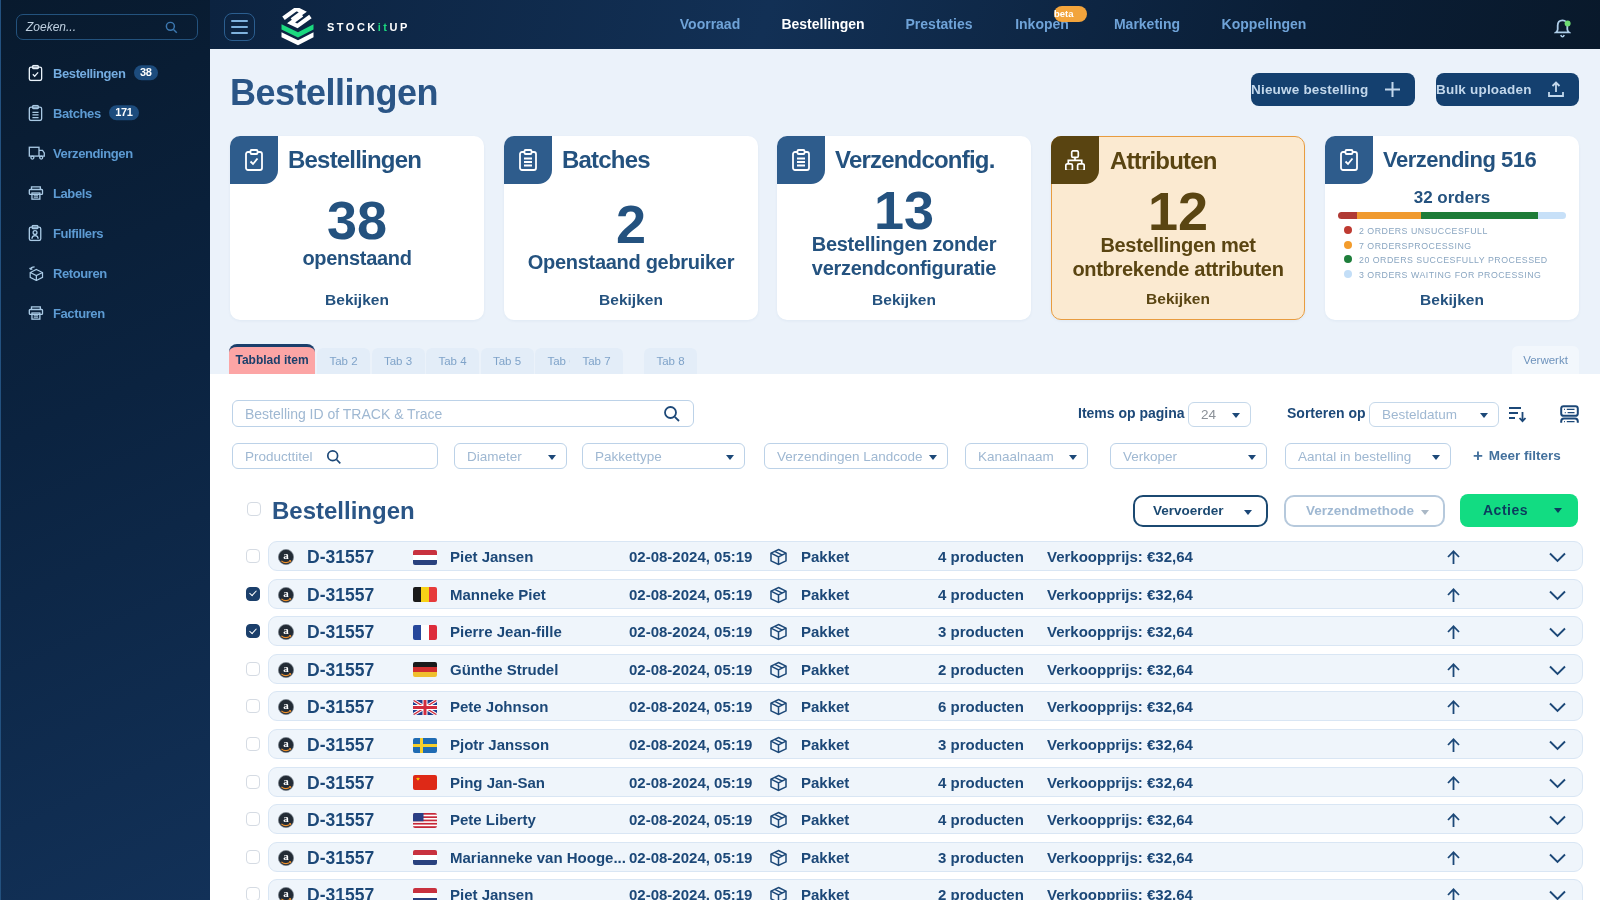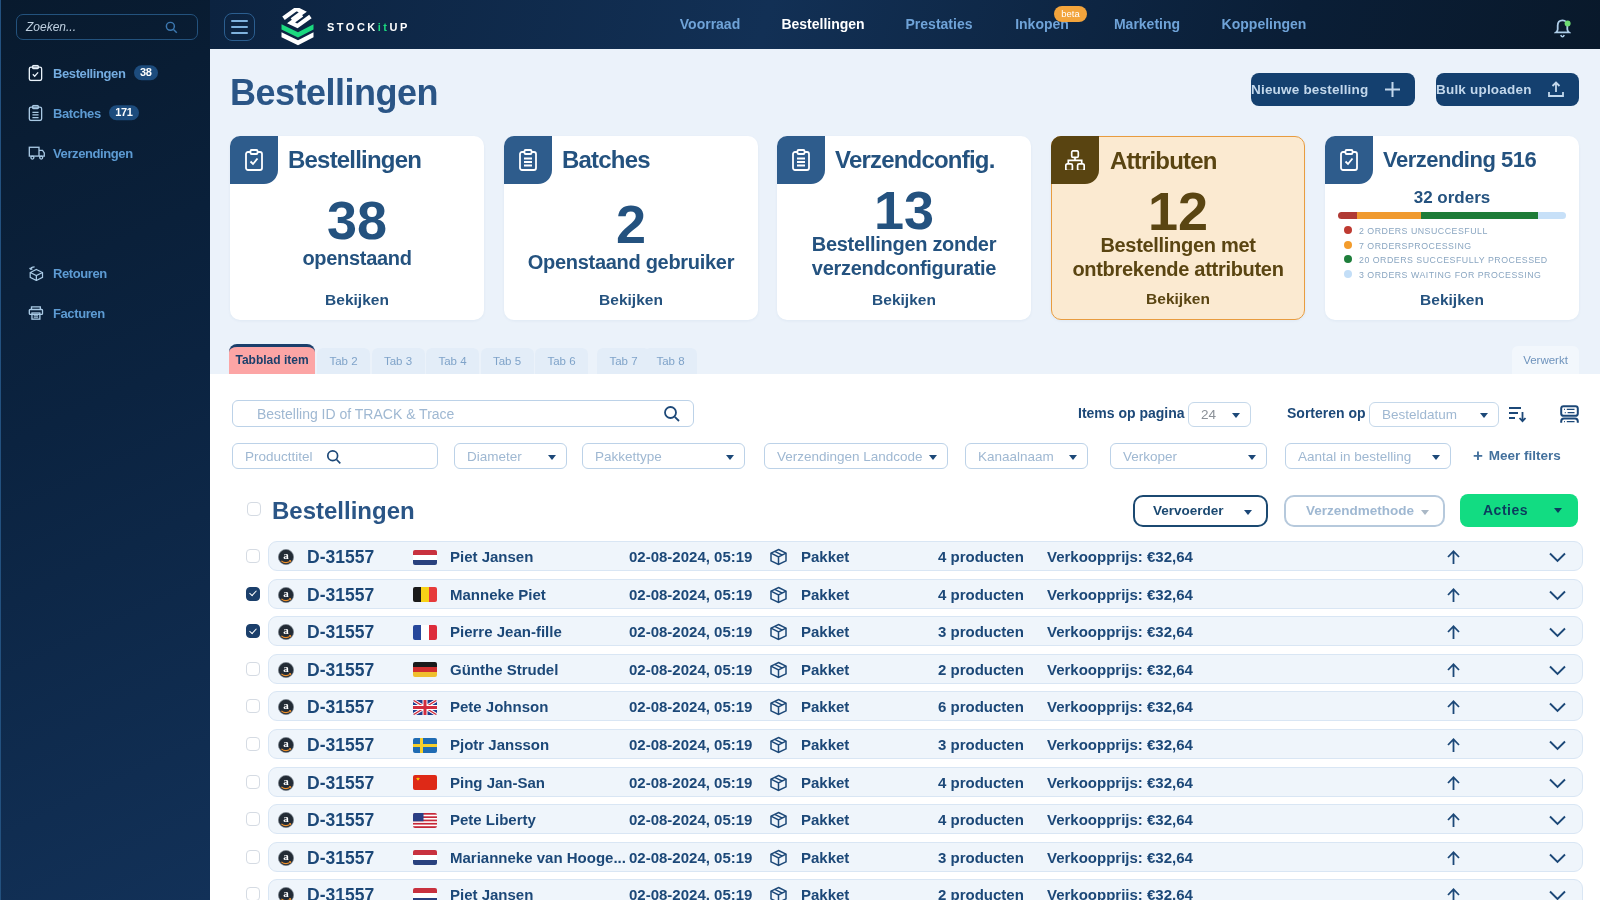--- a/index.html
+++ b/index.html
@@ -25,21 +25,21 @@
   border:1.5px solid #2B5E8F; border-radius:8px; }
 #hamb i { position:absolute; left:6px; width:17px; height:2px; background:#7FB2DE; border-radius:1px; }
 #logoicon { position:absolute; left:71px; top:8px; }
 #logotext { position:absolute; left:117px; top:21px; font-size:11px; font-weight:bold;
   letter-spacing:2.5px; color:#fff; white-space:nowrap; }
 #logotext em { font-style:normal; color:#1BD97F; }
 .navlink { position:absolute; top:0; height:49px; line-height:49px; transform:translateX(-50%);
   font-size:14px; font-weight:600; color:#6FA3D8; white-space:nowrap; }
 .navlink.on { color:#fff; font-weight:bold; }
 #beta { position:absolute; left:844px; top:6px; width:33px; height:16px; background:#F2A43C;
-  border-radius:8px; color:#fff; font-size:9.5px; font-weight:normal; text-align:center; line-height:16px; }
+  border-radius:8px; color:#fff; font-size:9.5px; font-weight:bold; line-height:16px; }
 #bell { position:absolute; left:1344px; top:19px; }
 
 #main { position:absolute; left:210px; top:49px; width:1390px; height:851px; background:#EBF2FA; }
 #h1 { position:absolute; left:20px; top:26px; font-size:36px; font-weight:bold; letter-spacing:-0.5px; color:#2A5586; line-height:1; }
 .topbtn { position:absolute; top:24px; height:33px; background:#14406F; border-radius:8px;
   color:#C3D8EC; font-size:13.5px; font-weight:bold; letter-spacing:0.2px; }
 .topbtn span { position:absolute; left:0; right:36px; text-align:left; line-height:33px; white-space:nowrap; }
 .topbtn svg { position:absolute; right:14px; top:8px; }
 
 .card { position:absolute; top:87px; width:254px; height:184px; background:#fff; border-radius:10px;
@@ -74,21 +74,21 @@
 #tabactive { position:absolute; left:0; top:0; width:86px; height:30px; background:#fca5a5;
   border-radius:8px 8px 0 0; border-top:3px solid #1B3F6B; text-align:center; line-height:26px;
   font-size:12px; font-weight:bold; color:#1B3F6B; }
 #verwerkt { position:absolute; left:1302px; top:297px; width:67px; height:28px; background:#F2F7FC;
   border-radius:6px 6px 0 0; text-align:center; line-height:28px; font-size:11.5px; color:#6E93BC; }
 
 #panel { position:absolute; left:0; top:325px; width:1390px; height:526px; background:#fff; }
 
 #bigsearch { position:absolute; left:22px; top:26px; width:462px; height:27px;
   border:1.5px solid #BCD2E8; border-radius:6px; }
-#bigsearch span { position:absolute; left:12px; top:5px; font-size:14px; color:#9FB8D2;margin-left:12px; }
+#bigsearch span { position:absolute; left:12px; top:5px; font-size:14px; color:#9FB8D2; }
 #bigsearch svg { position:absolute; right:12px; top:4px; }
 .lbl { position:absolute; font-size:14px; font-weight:bold; color:#1C4878; white-space:nowrap; }
 .selbox { position:absolute; height:25px; border:1.5px solid #C5D8EA; border-radius:6px; background:#fff; }
 .selbox span { position:absolute; left:12px; top:4px; font-size:13.5px; color:#9FB8D2; }
 .caret { position:absolute; right:10px; top:10px; width:0; height:0;
   border-left:4.5px solid transparent; border-right:4.5px solid transparent; border-top:5.5px solid #1C4878; }
 
 .chip { position:absolute; top:69px; height:26px; border:1.5px solid #BCD2E8; border-radius:6px; }
 .chip span { position:absolute; left:12px; top:4.5px; font-size:13.5px; color:#9FB8D2; white-space:nowrap; }
 #meerfilters { position:absolute; left:1263px; top:72px; font-size:13.5px; font-weight:600; color:#44719D; }
@@ -158,20 +158,38 @@
     </div>
     <div class="sbitem" style="top:132.5px">
       <svg class="sbic" width="20" height="17" viewBox="0 0 20 17" fill="none" stroke="#A9C9E4" stroke-width="1.5" style="position: absolute; left: 27px; top: 50%; transform: translateY(-50%) scale(0.88);">
         <rect x="1.5" y="2" width="11" height="10"></rect>
         <path d="M12.5 5.5 H16.5 L18.5 8.5 V12 H12.5"></path>
         <circle cx="5" cy="13.7" r="1.7"></circle>
         <circle cx="15" cy="13.7" r="1.7"></circle>
       </svg>
     <span class="t" style="color:#5D9BD3">Verzendingen</span>
     </div>
+    <div class="sbitem" style="top:172.5px">
+      <svg class="sbic" width="18" height="17" viewBox="0 0 18 17" fill="none" stroke="#A9C9E4" stroke-width="1.5" style="position: absolute; left: 27px; top: 50%; transform: translateY(-50%) scale(0.88);">
+        <path d="M4 4.5 V1.5 H14 V4.5"></path>
+        <rect x="1.5" y="4.5" width="15" height="5.5" rx="1"></rect>
+        <rect x="4.5" y="8.5" width="9" height="7"></rect>
+        <path d="M6.5 11 H11.5 M6.5 13.2 H11.5"></path>
+      </svg>
+    <span class="t" style="color:#5D9BD3">Labels</span>
+    </div>
+    <div class="sbitem" style="top:212.5px">
+      <svg class="sbic" width="16" height="19" viewBox="0 0 16 19" fill="none" stroke="#A9C9E4" stroke-width="1.5" style="position: absolute; left: 27px; top: 50%; transform: translateY(-50%) scale(0.88);">
+        <rect x="1.5" y="2.8" width="13" height="15.2" rx="2"></rect>
+        <rect x="4.8" y="1" width="6.4" height="3.4" rx="1"></rect>
+        <circle cx="8" cy="9" r="2.2"></circle>
+        <path d="M4.5 16 C4.5 13.6 6 12.4 8 12.4 C10 12.4 11.5 13.6 11.5 16"></path>
+      </svg>
+    <span class="t" style="color:#5D9BD3">Fulfillers</span>
+    </div>
     <div class="sbitem" style="top:252.5px">
       <svg class="sbic" width="19" height="18" viewBox="0 0 19 18" fill="none" stroke="#A9C9E4" stroke-width="1.4" style="position: absolute; left: 27px; top: 50%; transform: translateY(-50%) scale(0.88);">
         <path d="M6.5 4.5 C3.5 4.5 2 5.8 2 7.5 M2 7.5 L0.8 5.6 M2 7.5 L4 6.9" transform="translate(1,-2.5)"></path>
         <path d="M9.5 5 L16.5 8.5 V14 L9.5 17.5 L2.5 14 V8.5 Z M2.5 8.5 L9.5 12 L16.5 8.5 M9.5 12 V17.5"></path>
       </svg>
     <span class="t" style="color:#5D9BD3">Retouren</span>
     </div>
     <div class="sbitem" style="top:292.5px">
       <svg class="sbic" width="18" height="17" viewBox="0 0 18 17" fill="none" stroke="#A9C9E4" stroke-width="1.5" style="position: absolute; left: 27px; top: 50%; transform: translateY(-50%) scale(0.88);">
         <path d="M4 4.5 V1.5 H14 V4.5"></path>
@@ -301,21 +319,21 @@
     <div class="cview">Bekijken</div>
   </div>
 
   <div id="tabs">
     <div id="tabactive">Tabblad item</div>
     <div class="tab" style="left:88px">Tab 2</div>
     <div class="tab" style="left:142.5px">Tab 3</div>
     <div class="tab" style="left:197px">Tab 4</div>
     <div class="tab" style="left:251.5px">Tab 5</div>
     <div class="tab" style="left:306px">Tab 6</div>
-    <div class="tab" style="left:368px">Tab 7</div>
+    <div class="tab" style="left:341px">Tab 7</div>
     <div class="tab" style="left:415px">Tab 8</div>
   </div>
   <div id="verwerkt">Verwerkt</div>
 
   <div id="panel">
     <div id="bigsearch">
       <span>Bestelling ID of TRACK &amp; Trace</span>
       <svg width="18" height="18" viewBox="0 0 18 18" fill="none" stroke="#1C4878" stroke-width="1.8">
           <circle cx="7.5" cy="7.5" r="5.5"></circle>
           <path d="M11.8 11.8 L16 16"></path>

